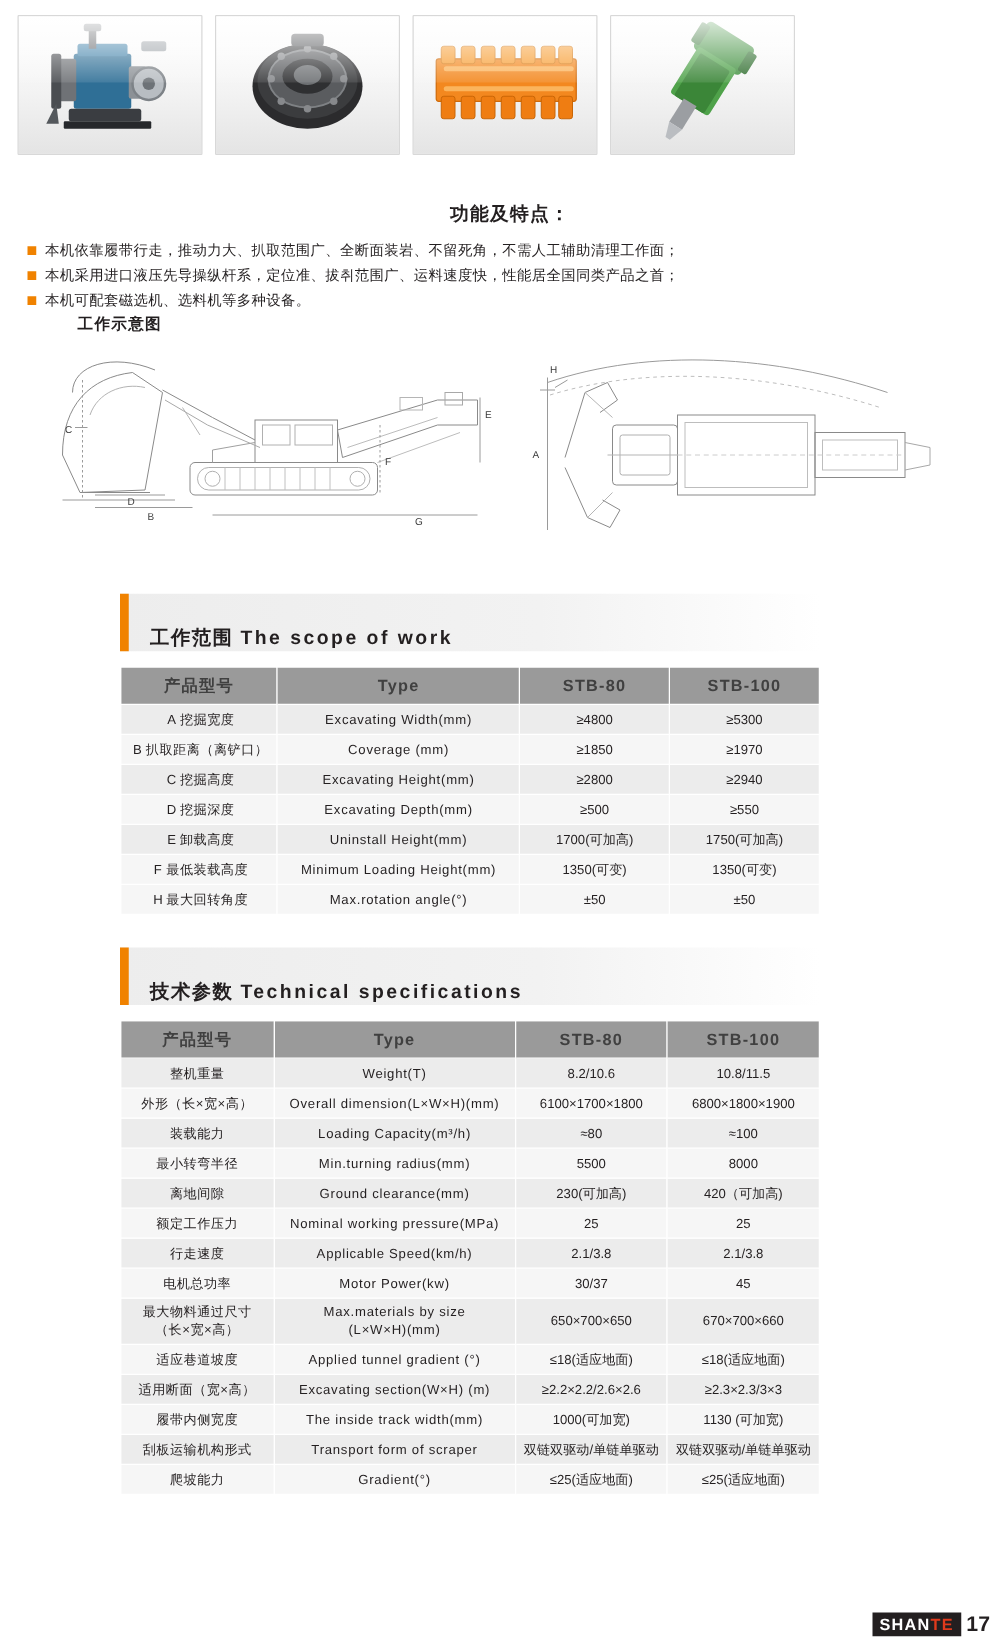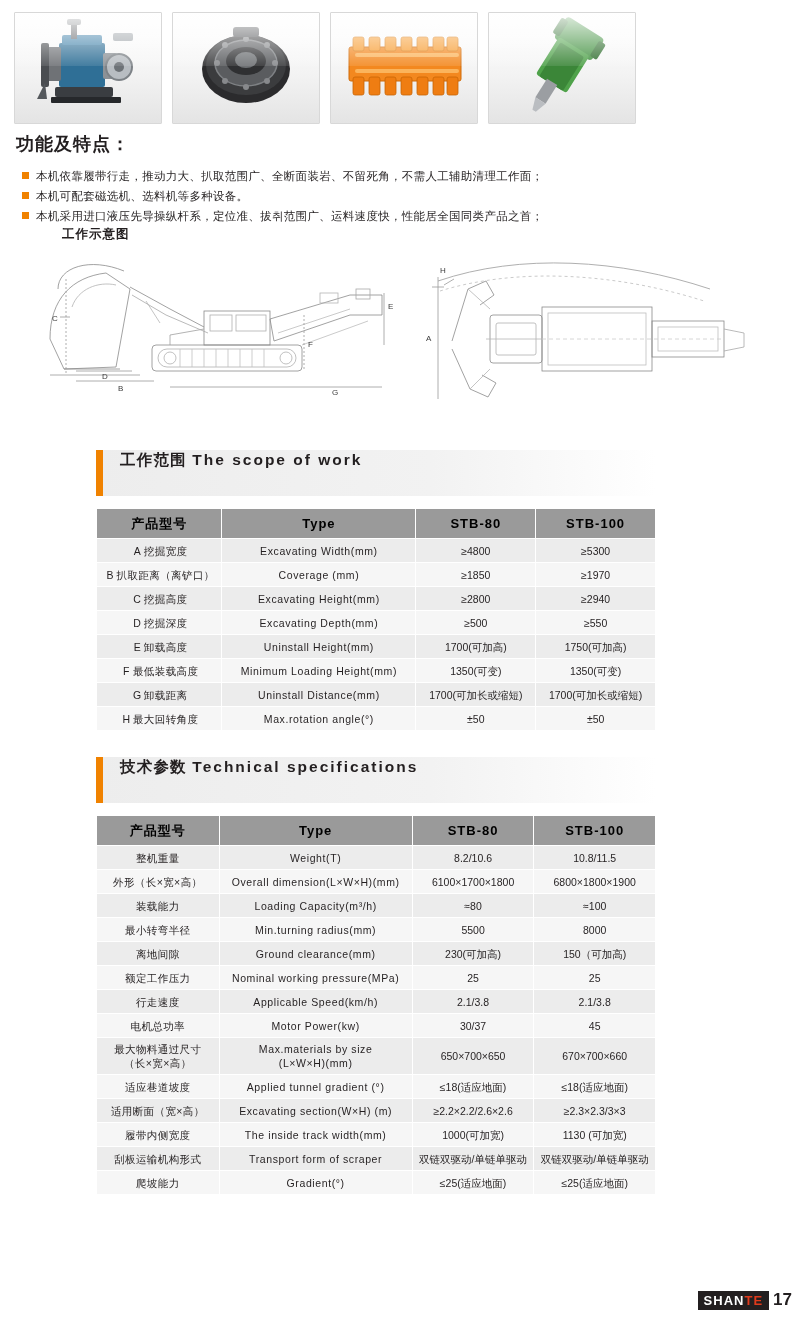--- a/index.html
+++ b/index.html
@@ -32,24 +32,25 @@
   }
   .photo-card .glare {
     position: absolute; left: 0; top: 0; width: 100%; height: 48%;
     background: linear-gradient(180deg, rgba(255,255,255,0.85), rgba(255,255,255,0.1));
     pointer-events: none;
   }
   .photo-inner { position: absolute; inset: 0; }
 
   
   .features-title {
-    font-size: 18px;
+    font-size: 15px;
     font-weight: bold;
-    margin: 8px 0 10px 16px;
+    margin: 38px 0 10px 16px;
     letter-spacing: 1px;
+    text-align: center;
   }
   .feature-list { margin: 0 0 0 22px; padding: 0; list-style: none; }
   .feature-list li {
     font-size: 11.5px;
     line-height: 20px;
     padding-left: 14px;
     position: relative;
     letter-spacing: 0.3px;
   }
   .feature-list li .bullet {
@@ -73,21 +74,21 @@
   }
   .drawings svg { display: block; }
 
   
   .band {
     margin: 26px 0 12px 96px;
     width: 560px; height: 46px;
     background: linear-gradient(90deg, #ededed 0%, #f2f2f2 60%, #ffffff 100%);
     position: relative;
     display: flex;
-    align-items: flex-start;
+    align-items: flex-end;
   }
   .band .tick {
     position: absolute; left: 0; top: 0;
     width: 7px; height: 100%;
     background: #f08200;
   }
   .band .band-text {
     font-size: 15.5px;
     font-weight: bold;
     margin-left: 24px;
@@ -104,39 +105,39 @@
   }
   table.spec th, table.spec td {
     border: 1px solid #ffffff;
     text-align: center;
     vertical-align: middle;
     padding: 4px 2px;
     line-height: 14px;
   }
   table.spec thead th {
     background: #9a9a9a;
-    color: #000000;
+    color: #404040;
     font-size: 13px;
     height: 30px;
     letter-spacing: 1px;
   }
   table.spec tbody tr td { background: #ececec; height: 24px; }
   table.spec tbody tr.alt td { background: #f6f6f6; }
   table.spec td.label { width: 132px; letter-spacing: 0.4px; }
   table.spec td.type { width: 202px; letter-spacing: 0.6px; }
   table.spec td.val { width: 125px; }
   table.spec .lbl-letter { display: inline-block; min-width: 13px; }
 
   
   .footer {
     position: absolute;
     right: 8px;
     bottom: 8px;
     display: flex;
-    align-items: center;
+    align-items: flex-start;
   }
   .footer .logo {
     background: #231f20;
     color: #ffffff;
     font-size: 13px;
     font-weight: bold;
     letter-spacing: 1px;
     padding: 2px 6px;
   }
   .footer .logo .red { color: #e03a1c; }
@@ -240,22 +241,22 @@
           <rect x="90" y="12" width="8" height="18" rx="2" fill="#2e6d2d"></rect>
         </g>
       </svg>
       <div class="glare"></div>
     </div>
   </div>
 
   <div class="features-title">功能及特点：</div>
   <ul class="feature-list">
     <li><span class="bullet"></span><span>本机依靠履带行走，推动力大、扒取范围广、全断面装岩、不留死角，不需人工辅助清理工作面；</span></li>
+    <li><span class="bullet"></span><span>本机采用进口液压先导操纵杆系，定位准、拔취范围广、运料速度快，性能居全国同类产品之首；</span></li>
     <li><span class="bullet"></span><span>本机可配套磁选机、选料机等多种设备。</span></li>
-    <li><span class="bullet"></span><span>本机采用进口液压先导操纵杆系，定位准、拔취范围广、运料速度快，性能居全国同类产品之首；</span></li>
   </ul>
 
   <div class="diagram-title">工作示意图</div>
 
   <div class="drawings">
     <svg width="760" height="175" viewBox="0 0 760 175">
       <g stroke="#6d6d6d" stroke-width="0.8" fill="none" font-family="Liberation Sans" font-size="8">
 
         <path d="M38 40 C38 18 70 8 104 22" stroke="#8a8a8a"></path>
         <path d="M30 90 C30 50 52 28 86 24 L110 40 L96 118 L44 120 Z" stroke="#8a8a8a"></path>
@@ -388,26 +389,20 @@
         <td class="type">Uninstall Height(mm)</td>
         <td class="val">1700(可加高)</td>
         <td class="val">1750(可加高)</td>
       </tr>
       <tr class="alt">
         <td class="label"><span class="lbl-letter">F</span><span>最低装载高度</span></td>
         <td class="type">Minimum Loading Height(mm)</td>
         <td class="val">1350(可变)</td>
         <td class="val">1350(可变)</td>
       </tr>
-      <tr>
-        <td class="label"><span class="lbl-letter">G</span><span>卸载距离</span></td>
-        <td class="type">Uninstall Distance(mm)</td>
-        <td class="val">1700(可加长或缩短)</td>
-        <td class="val">1700(可加长或缩短)</td>
-      </tr>
       <tr class="alt">
         <td class="label"><span class="lbl-letter">H</span><span>最大回转角度</span></td>
         <td class="type">Max.rotation angle(°)</td>
         <td class="val">±50</td>
         <td class="val">±50</td>
       </tr>
     </tbody>
   </table>
 
   <div class="band">
@@ -449,21 +444,21 @@
       <tr class="alt">
         <td class="label">最小转弯半径</td>
         <td class="type">Min.turning radius(mm)</td>
         <td class="val">5500</td>
         <td class="val">8000</td>
       </tr>
       <tr>
         <td class="label">离地间隙</td>
         <td class="type">Ground clearance(mm)</td>
         <td class="val">230(可加高)</td>
-        <td class="val">150（可加高)</td>
+        <td class="val">420（可加高)</td>
       </tr>
       <tr class="alt">
         <td class="label">额定工作压力</td>
         <td class="type">Nominal working pressure(MPa)</td>
         <td class="val">25</td>
         <td class="val">25</td>
       </tr>
       <tr>
         <td class="label">行走速度</td>
         <td class="type">Applicable Speed(km/h)</td>

